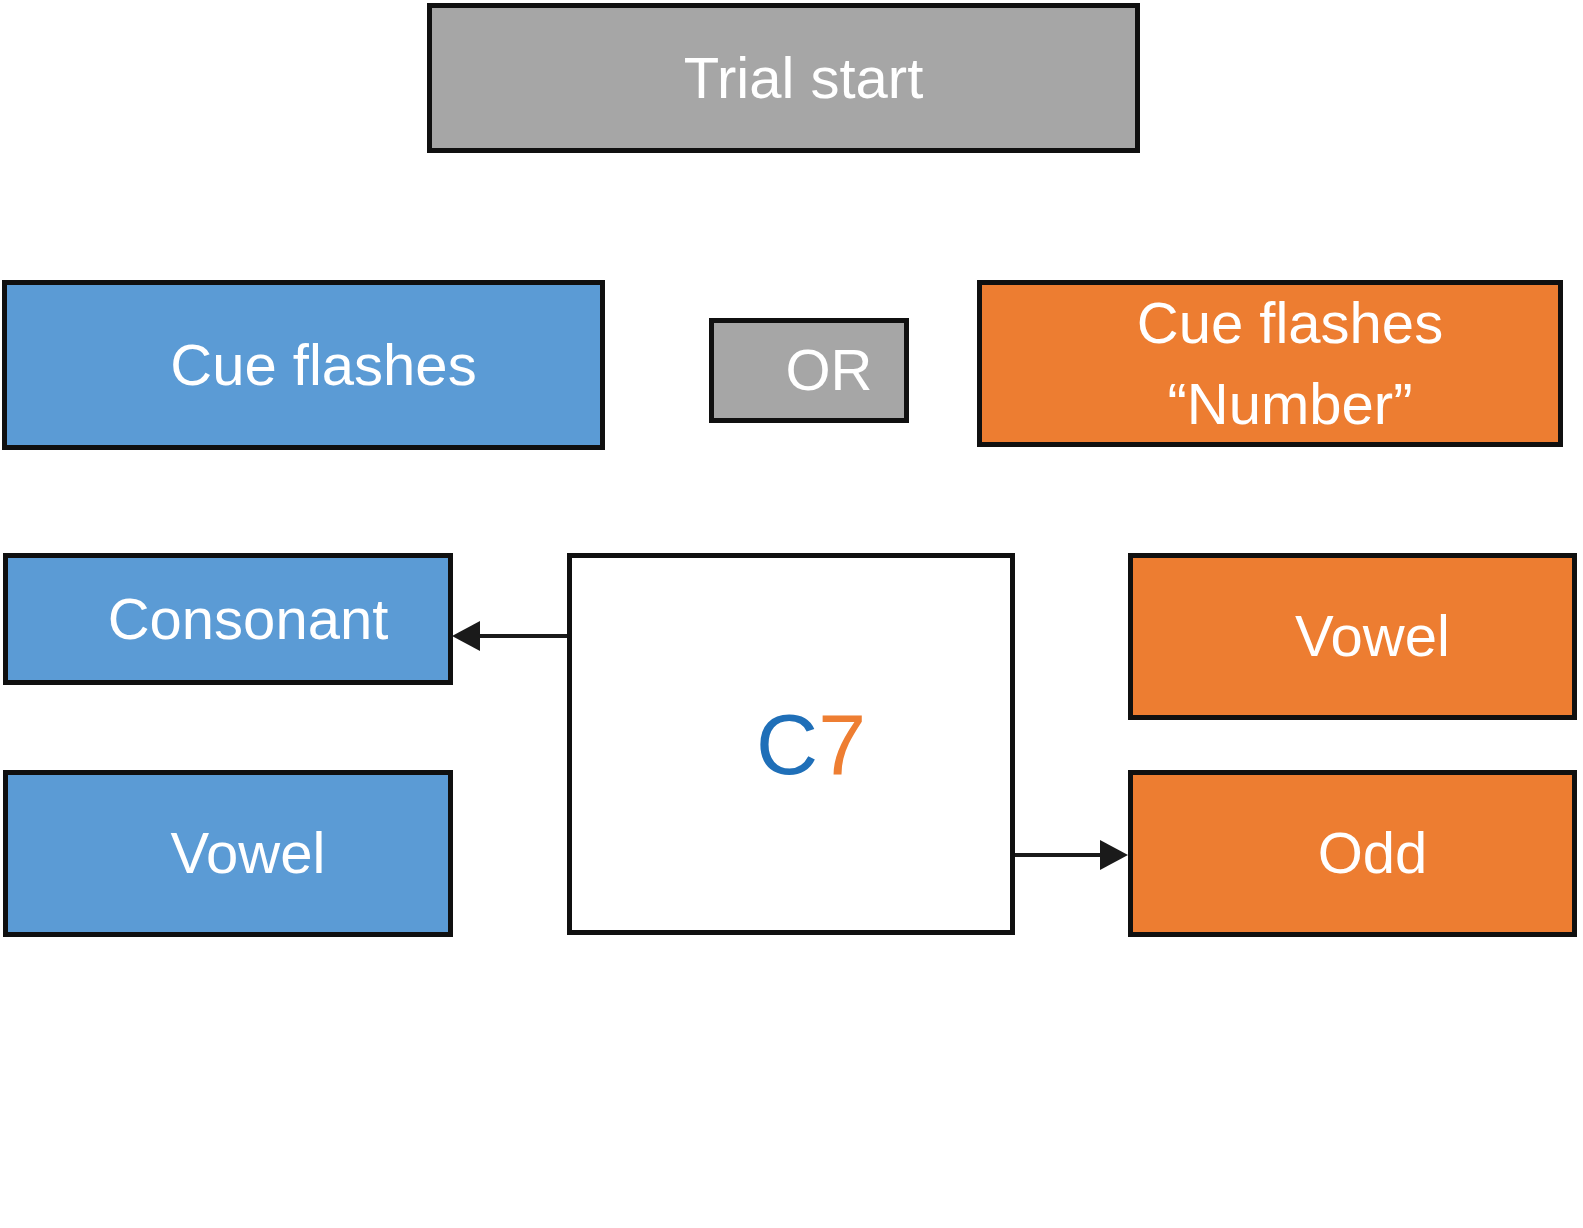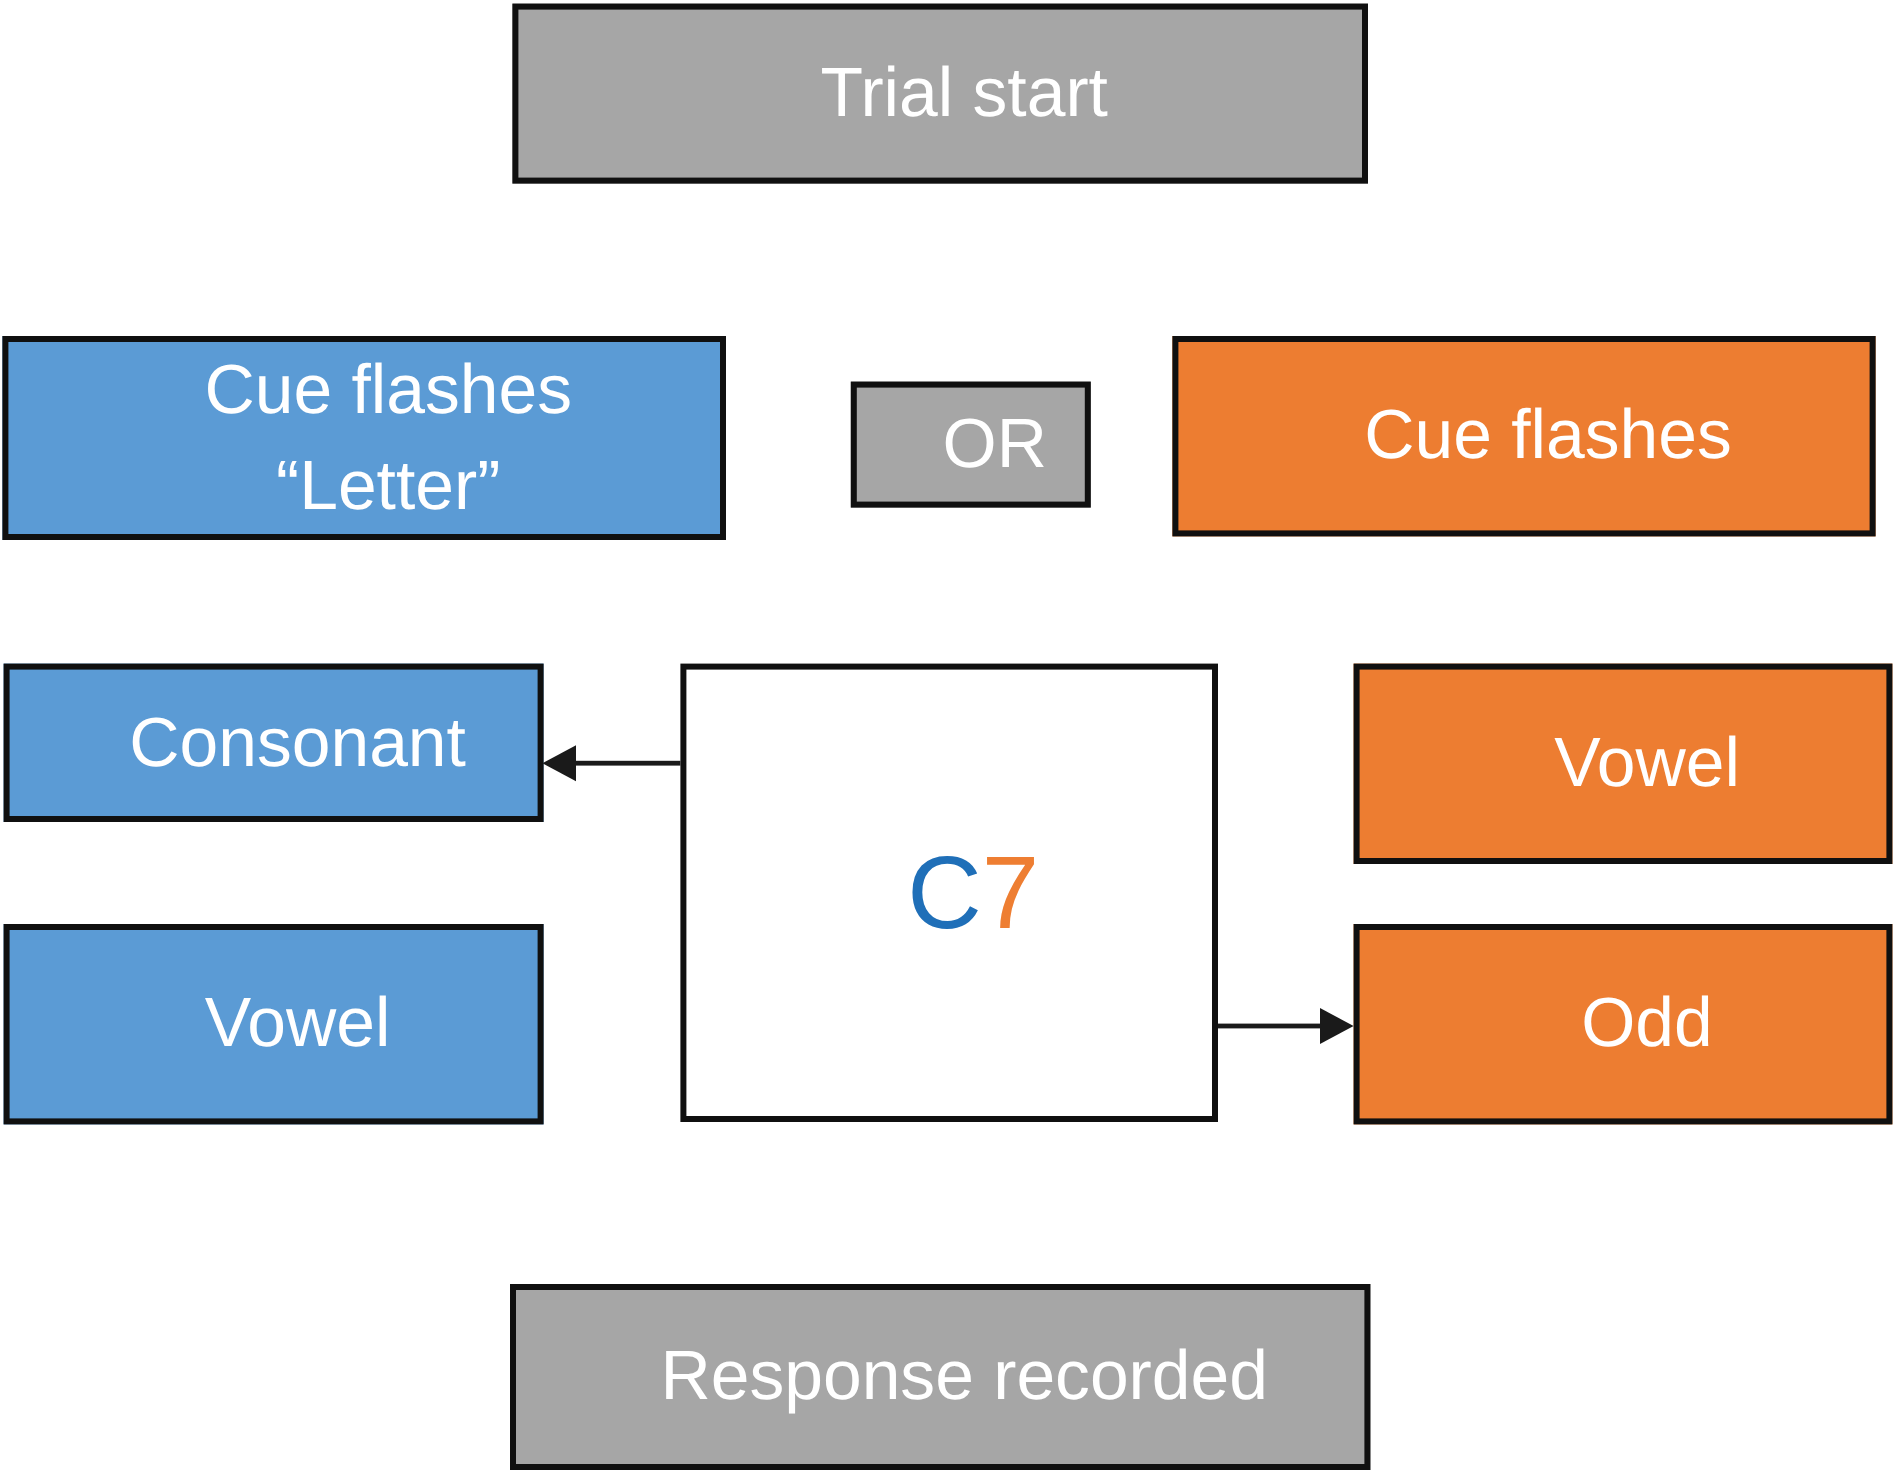--- a/index.html
+++ b/index.html
@@ -77,29 +77,29 @@
 <body>
 
 <div id="canvas">
 
   <div class="box gray" id="trial-start">
     <span>Trial start</span>
   </div>
 
   <div class="box blue" id="cue-letter">
     <span>Cue flashes</span>
-    <span>“Letter”</span>
   </div>
 
   <div class="box gray" id="or-box">
     <span>OR</span>
   </div>
 
   <div class="box orange" id="cue-number">
     <span>Cue flashes</span>
+    <span>“Number”</span>
   </div>
 
   <div class="box blue" id="consonant-box">
     <span>Consonant</span>
   </div>
 
   <div class="box white" id="stimulus-box">
     <span class="stim-letter">C</span>
       <span class="stim-number">7</span>
   </div>
@@ -109,23 +109,20 @@
   </div>
 
   <div class="box blue" id="vowel-box">
     <span>Vowel</span>
   </div>
 
   <div class="box orange" id="odd-box">
     <span>Odd</span>
   </div>
 
-  <div class="box gray" id="response-recorded">
-    <span>Response recorded</span>
-  </div>
 
   <div class="arrow-line" id="arrow-left-line"></div>
   <div class="arrow-head" id="arrow-left-head"></div>
 
   <div class="arrow-line" id="arrow-right-line"></div>
   <div class="arrow-head" id="arrow-right-head"></div>
 
 </div>
 
 </body></html>

